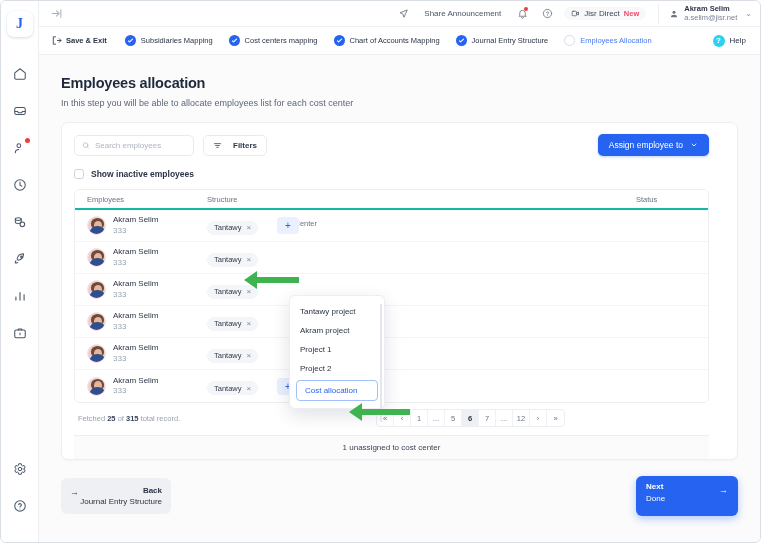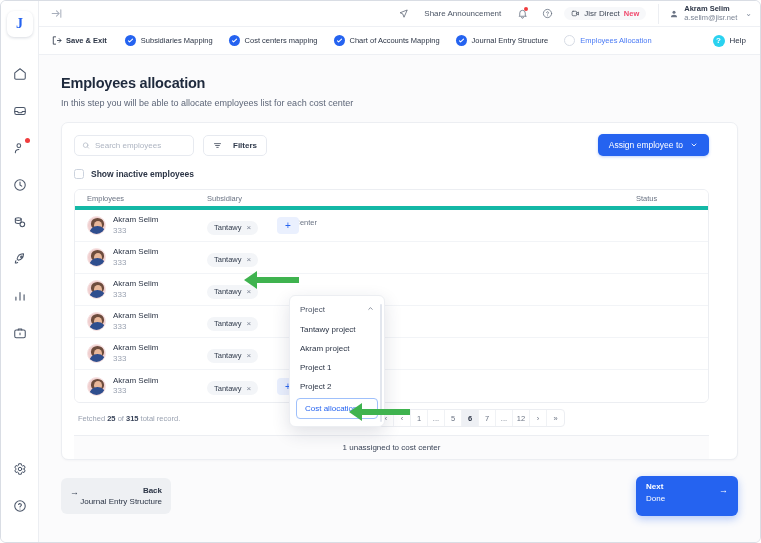--- a/index.html
+++ b/index.html
@@ -247,21 +247,21 @@
     margin-top: 10px;
     border: 1px solid #eceef2;
     border-radius: 6px;
     overflow: hidden;
     position: relative;
   }
   .thead {
     display: flex; align-items: center;
     height: 20px;
     background: #fff;
-    border-bottom: 4px solid #14b8a6;
+    border-bottom: 2px solid #14b8a6;
     padding: 0 12px;
   }
   .th { font-size: 7.5px; color: #6b7484; }
   .col-emp { width: 120px; flex: none; }
   .col-sub { width: 70px; flex: none; }
   .col-cc { flex: 1; margin-top: 48px; }
   .col-status { width: 60px; flex: none; text-align: left; }
 
   .trow {
     display: flex; align-items: center;
@@ -651,21 +651,21 @@
         </div>
 
         <div class="checkrow">
           <span class="checkbox"></span>
           <span class="checkrow-label">Show inactive employees</span>
         </div>
 
         <div class="table">
           <div class="thead">
             <div class="th col-emp">Employees</div>
-            <div class="th col-sub">Subsidiary</div>
+            <div class="th col-sub">Structure</div>
             <div class="th col-cc">Cost Center</div>
             <div class="th col-status">Status</div>
           </div>
 
           <div class="trow">
             <div class="emp-cell">
               <span class="avatar">
                   <span class="hair"></span>
                   <span class="face"></span>
                   <span class="body"></span>
@@ -821,28 +821,20 @@
             <span class="pag">12</span>
             <span class="pag">›</span>
             <span class="pag">»</span>
           </div>
         </div>
 
         <div class="unassigned">1 unassigned to cost center</div>
       </div>
 
       <div class="dropdown">
-        <div class="dd-head">
-          <span>Project</span>
-          <span>
-            <svg width="7" height="7" viewBox="0 0 24 24" fill="none" stroke="#6b7484" stroke-width="2.6" stroke-linecap="round" stroke-linejoin="round">
-                <path d="M6 15l6-6 6 6"></path>
-              </svg>
-          </span>
-        </div>
         <div class="dd-item">Tantawy project</div>
         <div class="dd-item">Akram project</div>
         <div class="dd-item">Project 1</div>
         <div class="dd-item">Project 2</div>
         <div class="dd-item selected">Cost allocation</div>
         <div class="dd-scroll"></div>
       </div>
 
       <div class="arrow" style="left:205px; top:216px;">
         <div class="head"></div>

